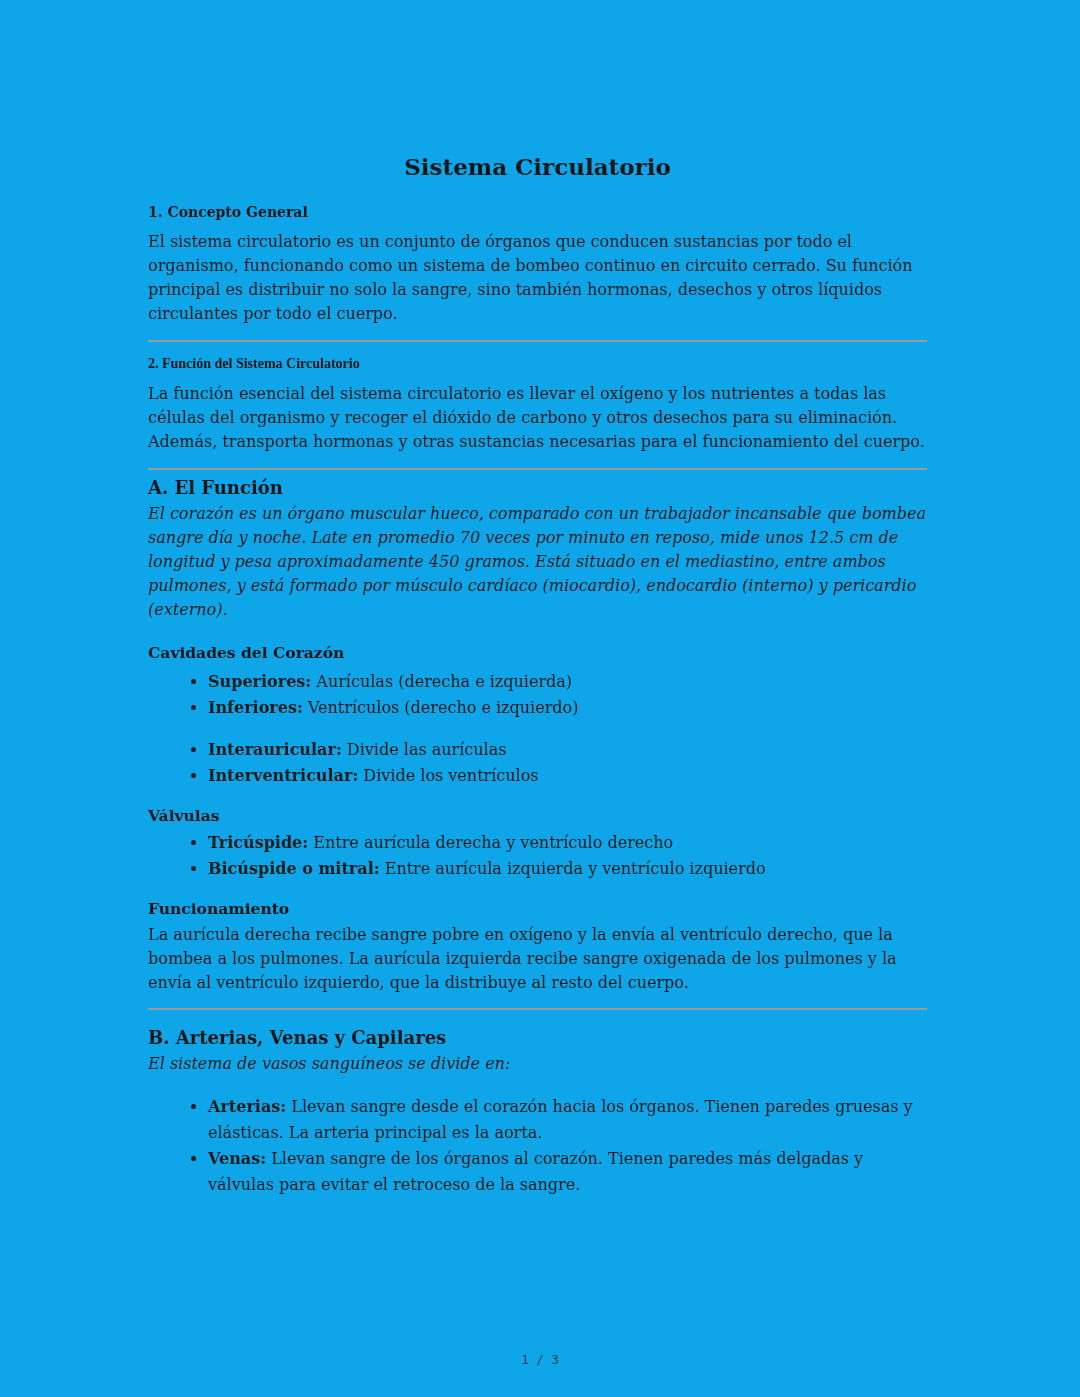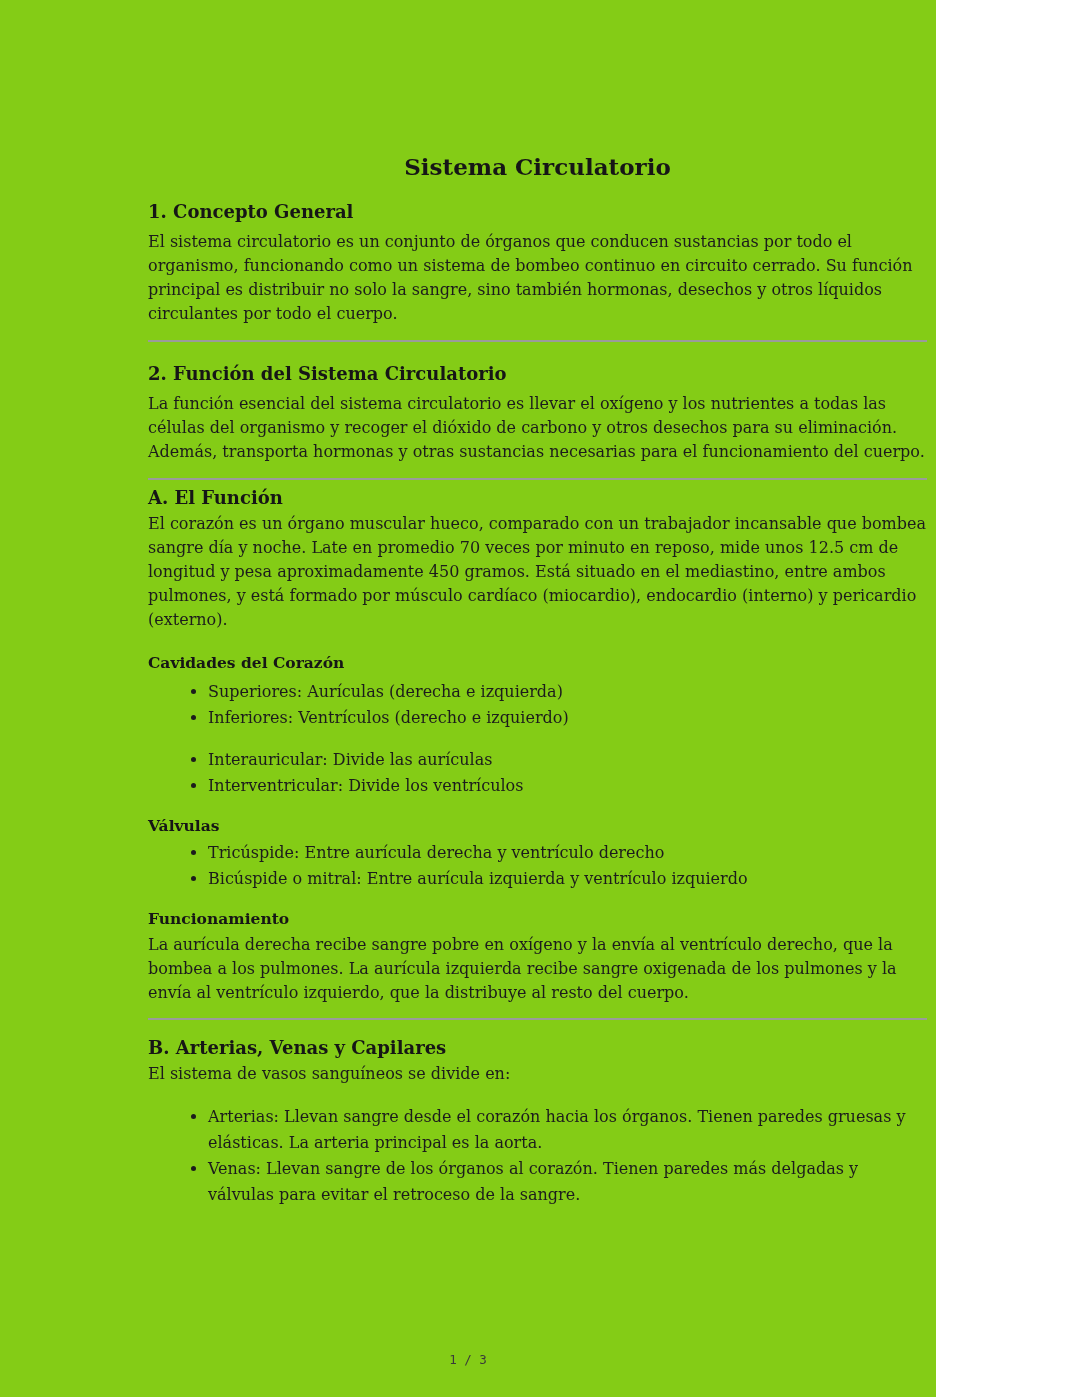--- a/index.html
+++ b/index.html
@@ -1,20 +1,20 @@
 <!DOCTYPE html>
 <html><head>
 <meta charset="utf-8">
 <style>
   html, body { margin: 0; padding: 0; background: #ffffff; }
   .page {
     position: relative;
-    width: 936px;
+    width: 1080px;
     height: 1397px;
-    background: #84cc16;
+    background: #0ea5e9;
     font-family: "DejaVu Serif", "Liberation Serif", serif;
     color: #1c1c1c;
     overflow: hidden;
   }
   .content {
     position: absolute;
     left: 148px;
     top: 0;
     width: 779px;
     padding-top: 152px;
@@ -22,26 +22,26 @@
   h1.doc-title {
     margin: 0;
     font-size: 23px;
     line-height: 30px;
     font-weight: bold;
     text-align: center;
     color: #161616;
   }
   h2.sec {
     margin: 16px 0 0 0;
-    font-size: 18px;
+    font-size: 14px;
     line-height: 28px;
     font-weight: bold;
     color: #161616;
   }
-  h2.sec.mt18 { margin-top: 18px; }
+  h2.sec.mt18 { margin-top: 8px; font-family: Liberation Serif, serif; }
   h3.sub {
     margin: 6px 0 0 0;
     font-size: 18px;
     line-height: 24px;
     font-weight: bold;
     color: #161616;
   }
   h3.sub.mt16 { margin-top: 16px; }
   h4.minor {
     margin: 16px 0 0 0;
@@ -49,36 +49,36 @@
     line-height: 21px;
     font-weight: bold;
     color: #161616;
   }
   h4.minor.mt20 { margin-top: 20px; }
   p.body {
     margin: 4px 0 0 0;
     font-size: 16px;
     line-height: 24px;
   }
-  p.body.mt2 { margin-top: 2px; }
+  p.body.mt2 { margin-top: 2px; font-style: italic; }
   p.body.mt12 { margin-top: 12px; }
   ul.blist {
     margin: 6px 0 0 0;
     padding: 0 0 0 60px;
     list-style: disc outside;
   }
   ul.blist.mt16 { margin-top: 16px; }
   ul.blist.mt4 { margin-top: 4px; }
   ul.blist.mt18 { margin-top: 18px; }
   ul.blist li {
     font-size: 16px;
     line-height: 26px;
   }
   ul.blist li::marker { color: #1c1c1c; }
-  .term { font-weight: normal; }
+  .term { font-weight: bold; }
   hr.rule {
     border: none;
     border-top: 2px solid #9b9b9b;
     margin: 14px 0 0 0;
     width: 100%;
   }
   hr.rule.mt13 { margin-top: 13px; }
   .footer {
     position: absolute;
     top: 1352px;

